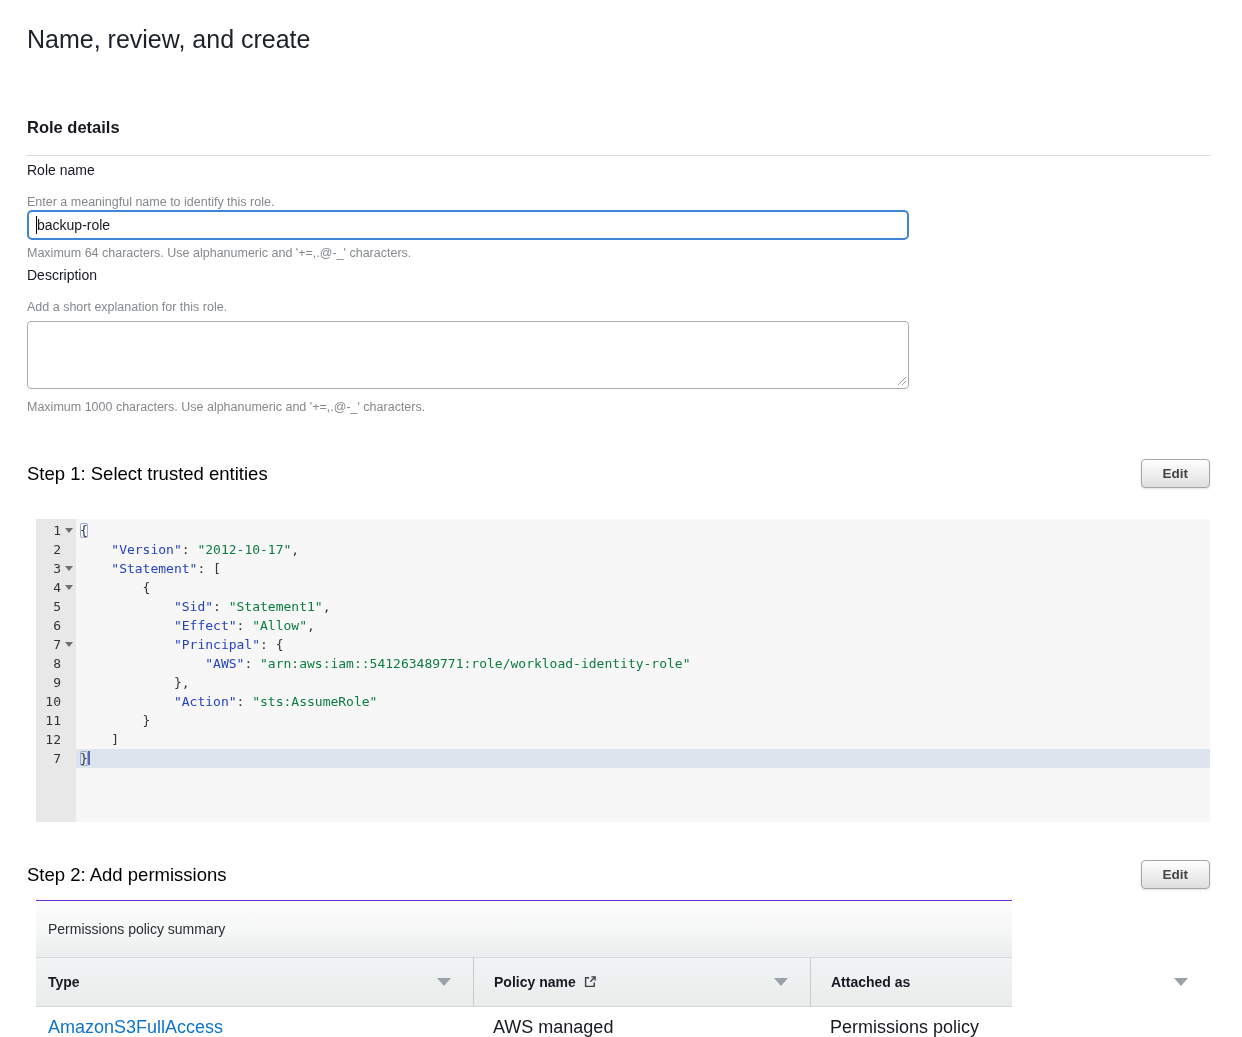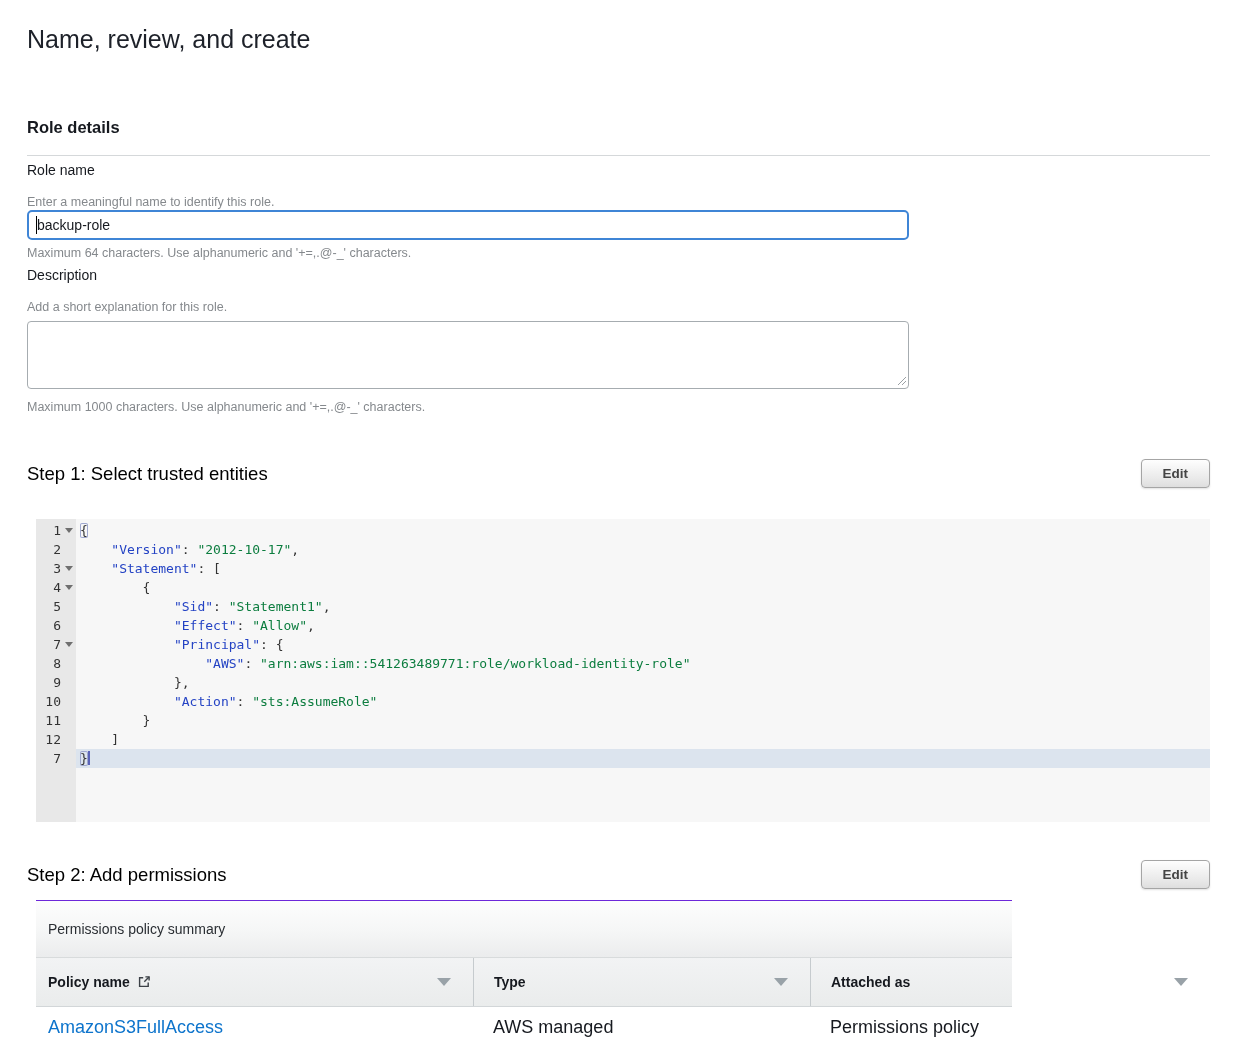--- a/index.html
+++ b/index.html
@@ -185,35 +185,35 @@
   <div class="step-row second">
     <div class="step-title">Step 2: Add permissions</div>
     <button class="edit-btn">Edit</button>
   </div>
 
   <div class="panel">
     <div class="panel-header">Permissions policy summary</div>
 
     <div class="grid-header">
       <div class="gh-cell">
+        <span>Type</span>
+        <span class="filter-tri"></span>
+      </div>
+      <div class="gh-cell">
         <span>Policy name</span>
         <span class="ext-link-icon">
           <svg width="14" height="14" viewBox="0 0 14 14">
             <path d="M11.2 7.6v3.8H2.6V2.8H6.2" fill="none" stroke="#3c4147" stroke-width="1.4"></path>
             <path d="M8.4 1.9h3.7v3.7" fill="none" stroke="#3c4147" stroke-width="1.4"></path>
             <path d="M12 2L7.3 6.7" fill="none" stroke="#3c4147" stroke-width="1.4"></path>
           </svg>
         </span>
         <span class="filter-tri"></span>
       </div>
       <div class="gh-cell">
-        <span>Type</span>
-        <span class="filter-tri"></span>
-      </div>
-      <div class="gh-cell">
         <span>Attached as</span>
         <span class="filter-tri"></span>
       </div>
     </div>
 
     <div class="grid-row">
       <div class="gr-cell">
         <a class="policy-link">AmazonS3FullAccess</a>
       </div>
       <div class="gr-cell">AWS managed</div>

